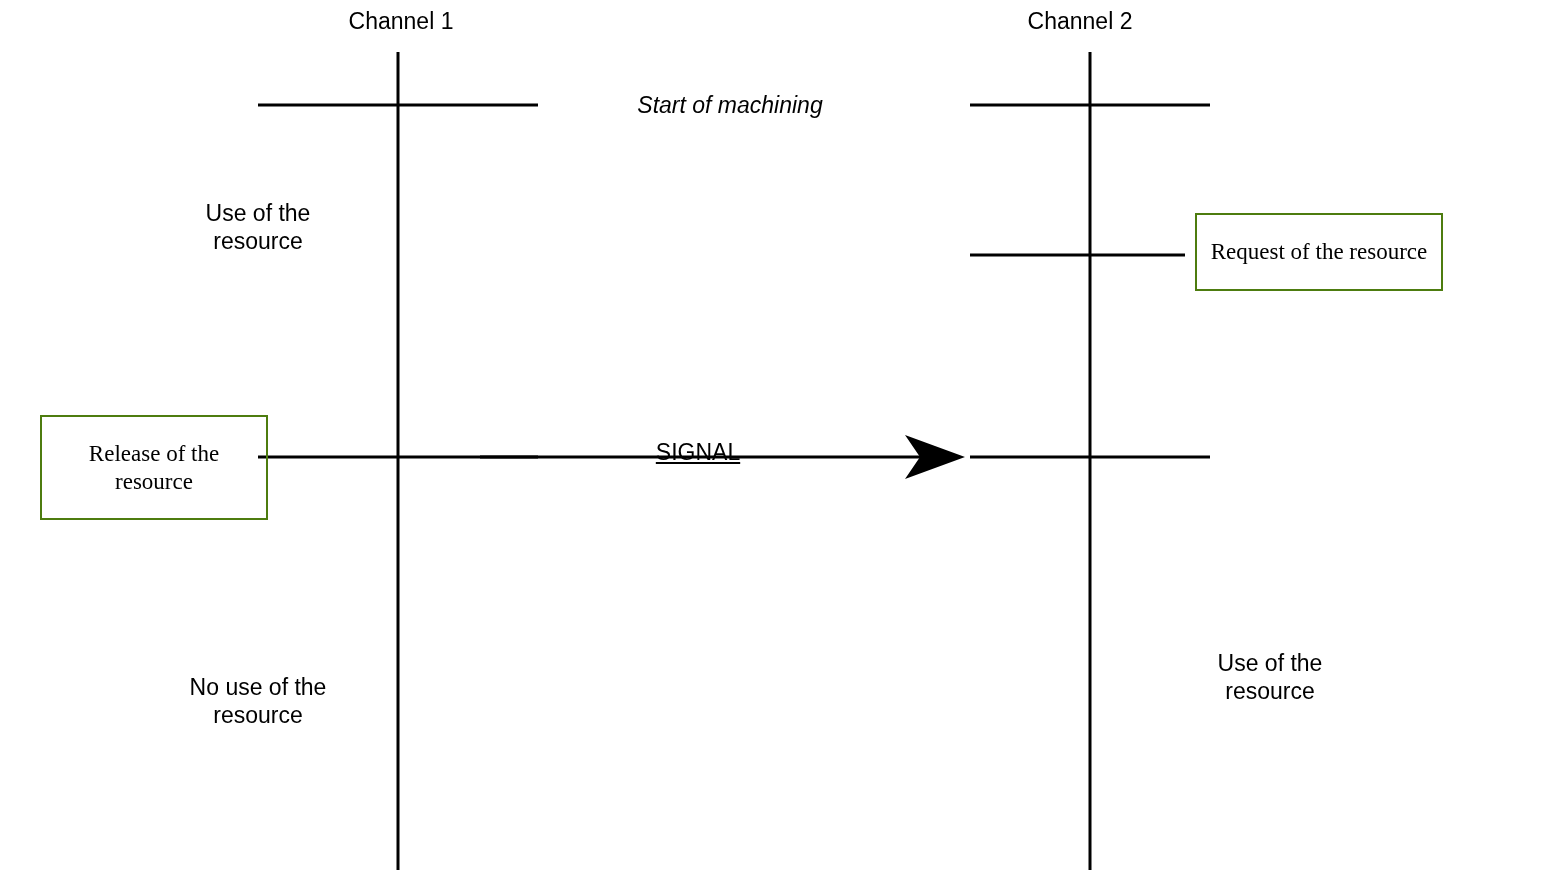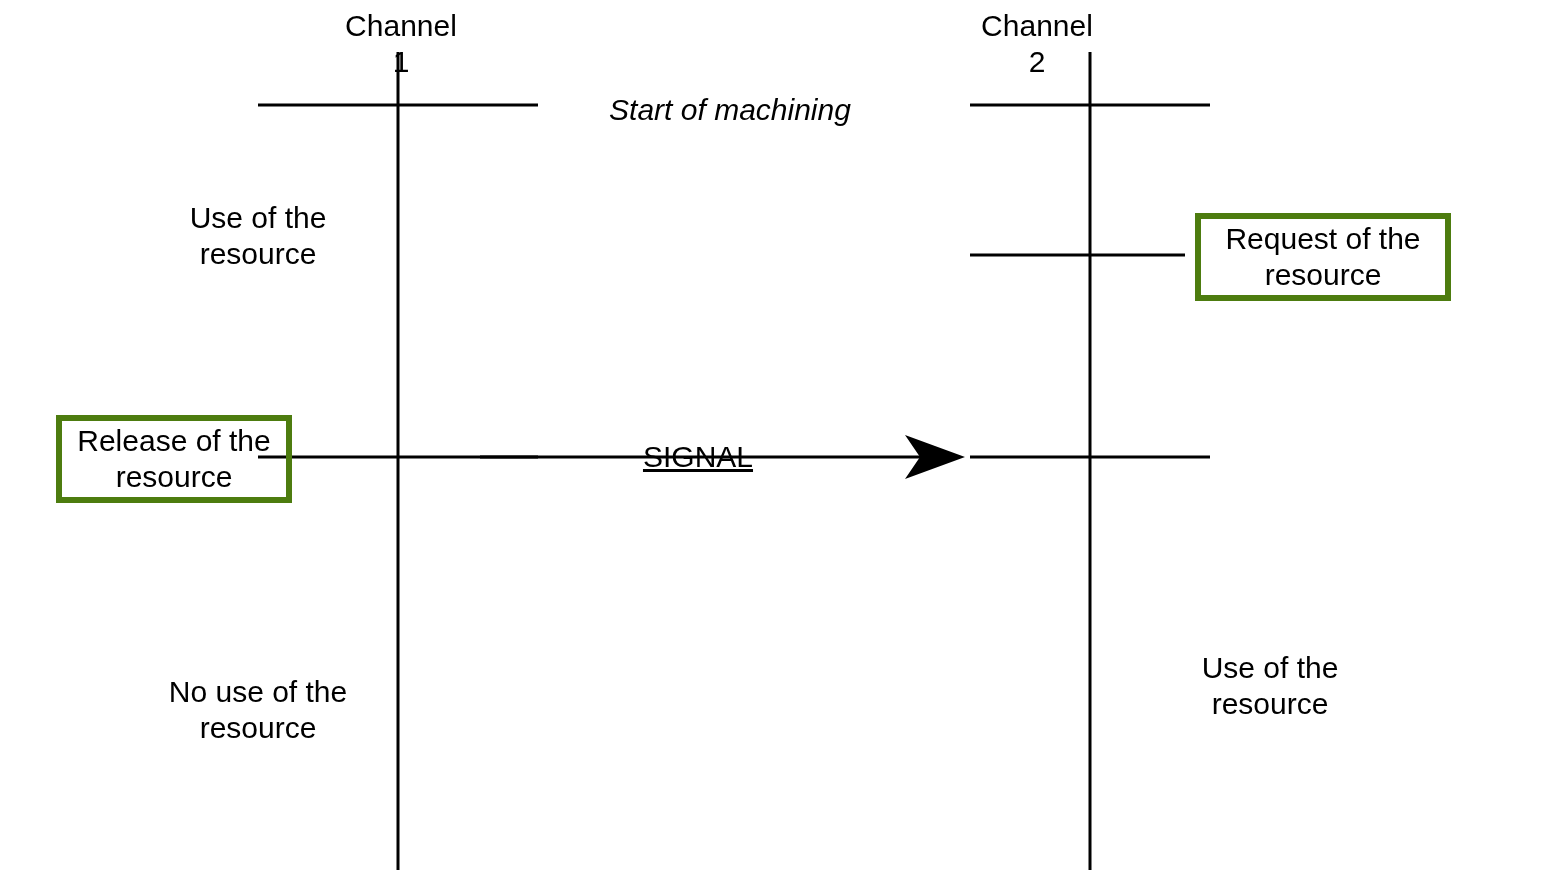--- a/index.html
+++ b/index.html
@@ -7,28 +7,29 @@
       padding: 0;
       background: #fff;
       font-family: Arial, Helvetica, sans-serif;
       width: 1564px;
       height: 891px;
       position: relative;
       overflow: hidden;
     }
     .label {
       position: absolute;
-      font-size: 30px;
+      font-size: 23px;
       color: #000;
       text-align: center;
       line-height: 1.2;
     }
     .boxed {
-      border: 6px solid #4d7c0f;
-      padding: 2px 12px;
+      border: 2px solid #4d7c0f;
+      padding: 23px 12px;
+      font-family: Liberation Serif, serif;
     }
     svg {
       position: absolute;
       top: 0;
       left: 0;
     }
   </style>
 </head>
 <body>
 
@@ -46,29 +47,29 @@
   <line x1="258" y1="457" x2="538" y2="457" stroke="#000" stroke-width="3"></line>
   <line x1="970" y1="457" x2="1210" y2="457" stroke="#000" stroke-width="3"></line>
 
   <line x1="480" y1="457" x2="925" y2="457" stroke="#000" stroke-width="3"></line>
 
   <polygon points="965,457 905,435 920,457 905,479" fill="#000"></polygon>
 </svg>
 
 <div class="label" style="left:336px; top:8px; width:130px;">Channel 1</div>
 
-<div class="label" style="left:972px; top:8px; width:130px;">Channel 2</div>
+<div class="label" style="left:1015px; top:8px; width:130px;">Channel 2</div>
 
 <div class="label" style="left:580px; top:92px; width:300px;font-style:italic;">Start of machining</div>
 
 <div class="label" style="left:168px; top:200px; width:180px;">
   <span>Use of the resource</span>
 </div>
 
-<div class="label boxed" style="left:40px; top:415px; width:200px;margin-left:16px;">
+<div class="label boxed" style="left:40px; top:415px; width:200px;">
   <span>Release of the resource</span>
 </div>
 
 <div class="label" style="left:628px; top:439px; width:140px; text-decoration: underline;">SIGNAL</div>
 
 <div class="label boxed" style="left:1195px; top:213px; width:220px;">
   <span>Request of the resource</span>
 </div>
 
 <div class="label" style="left:148px; top:650px; width:220px;margin-top:24px;">

